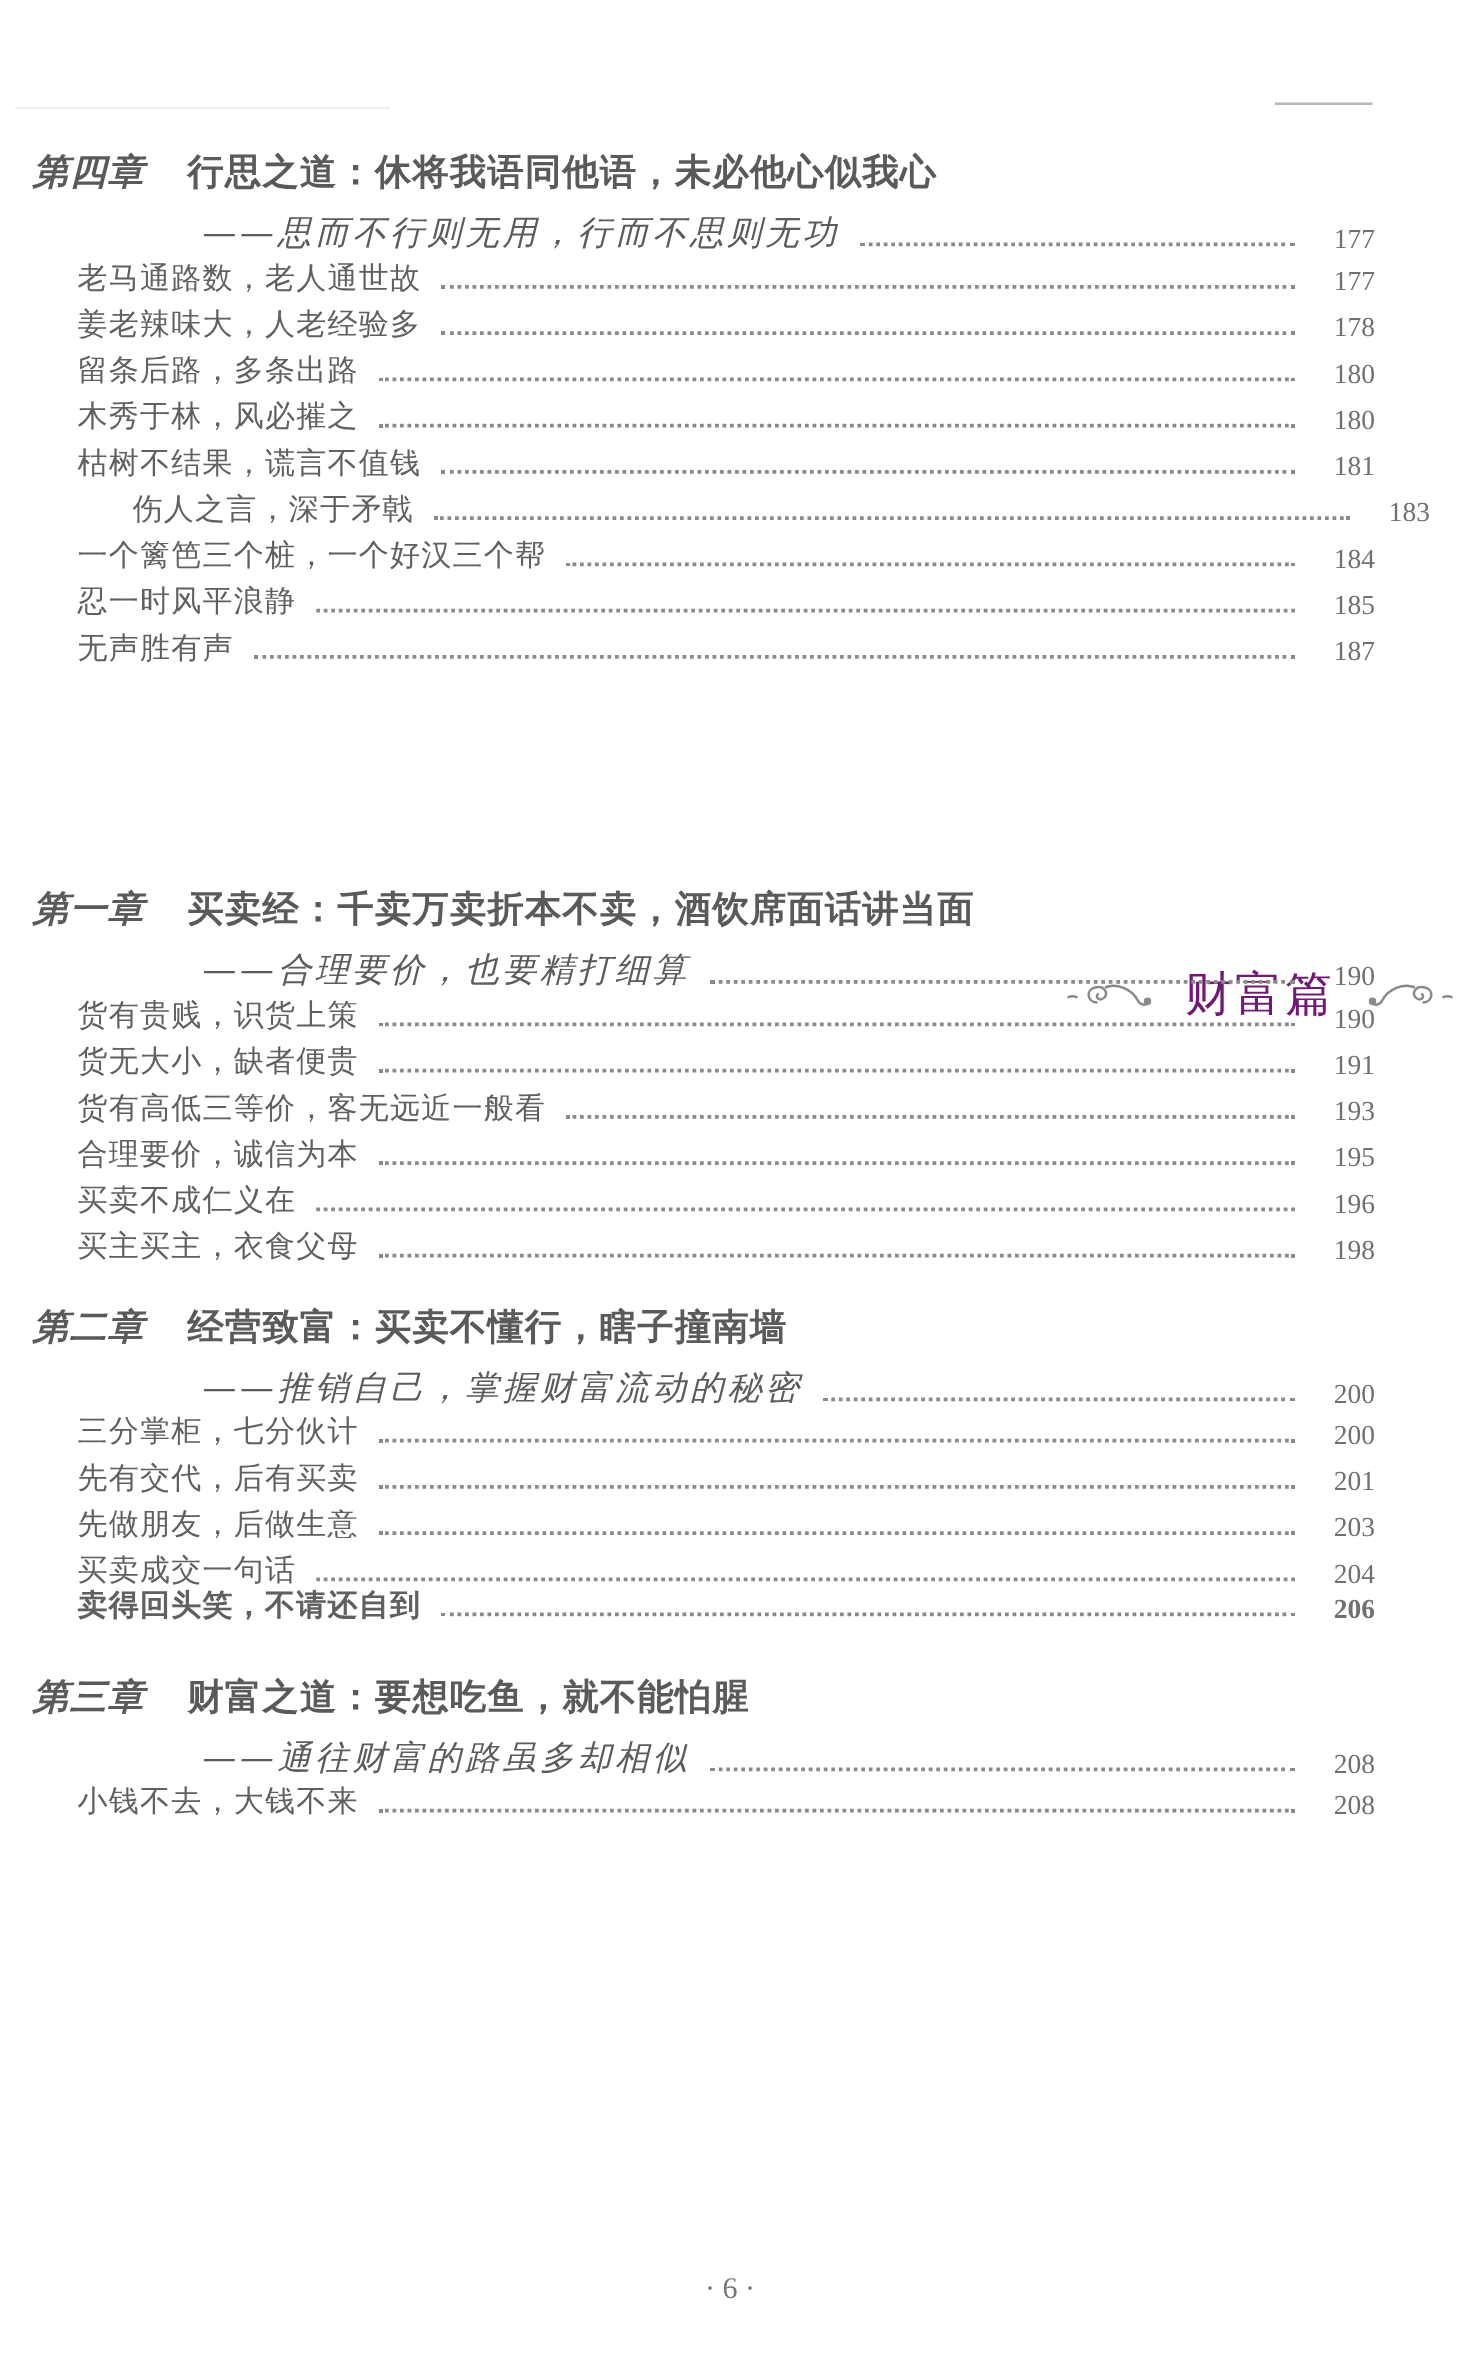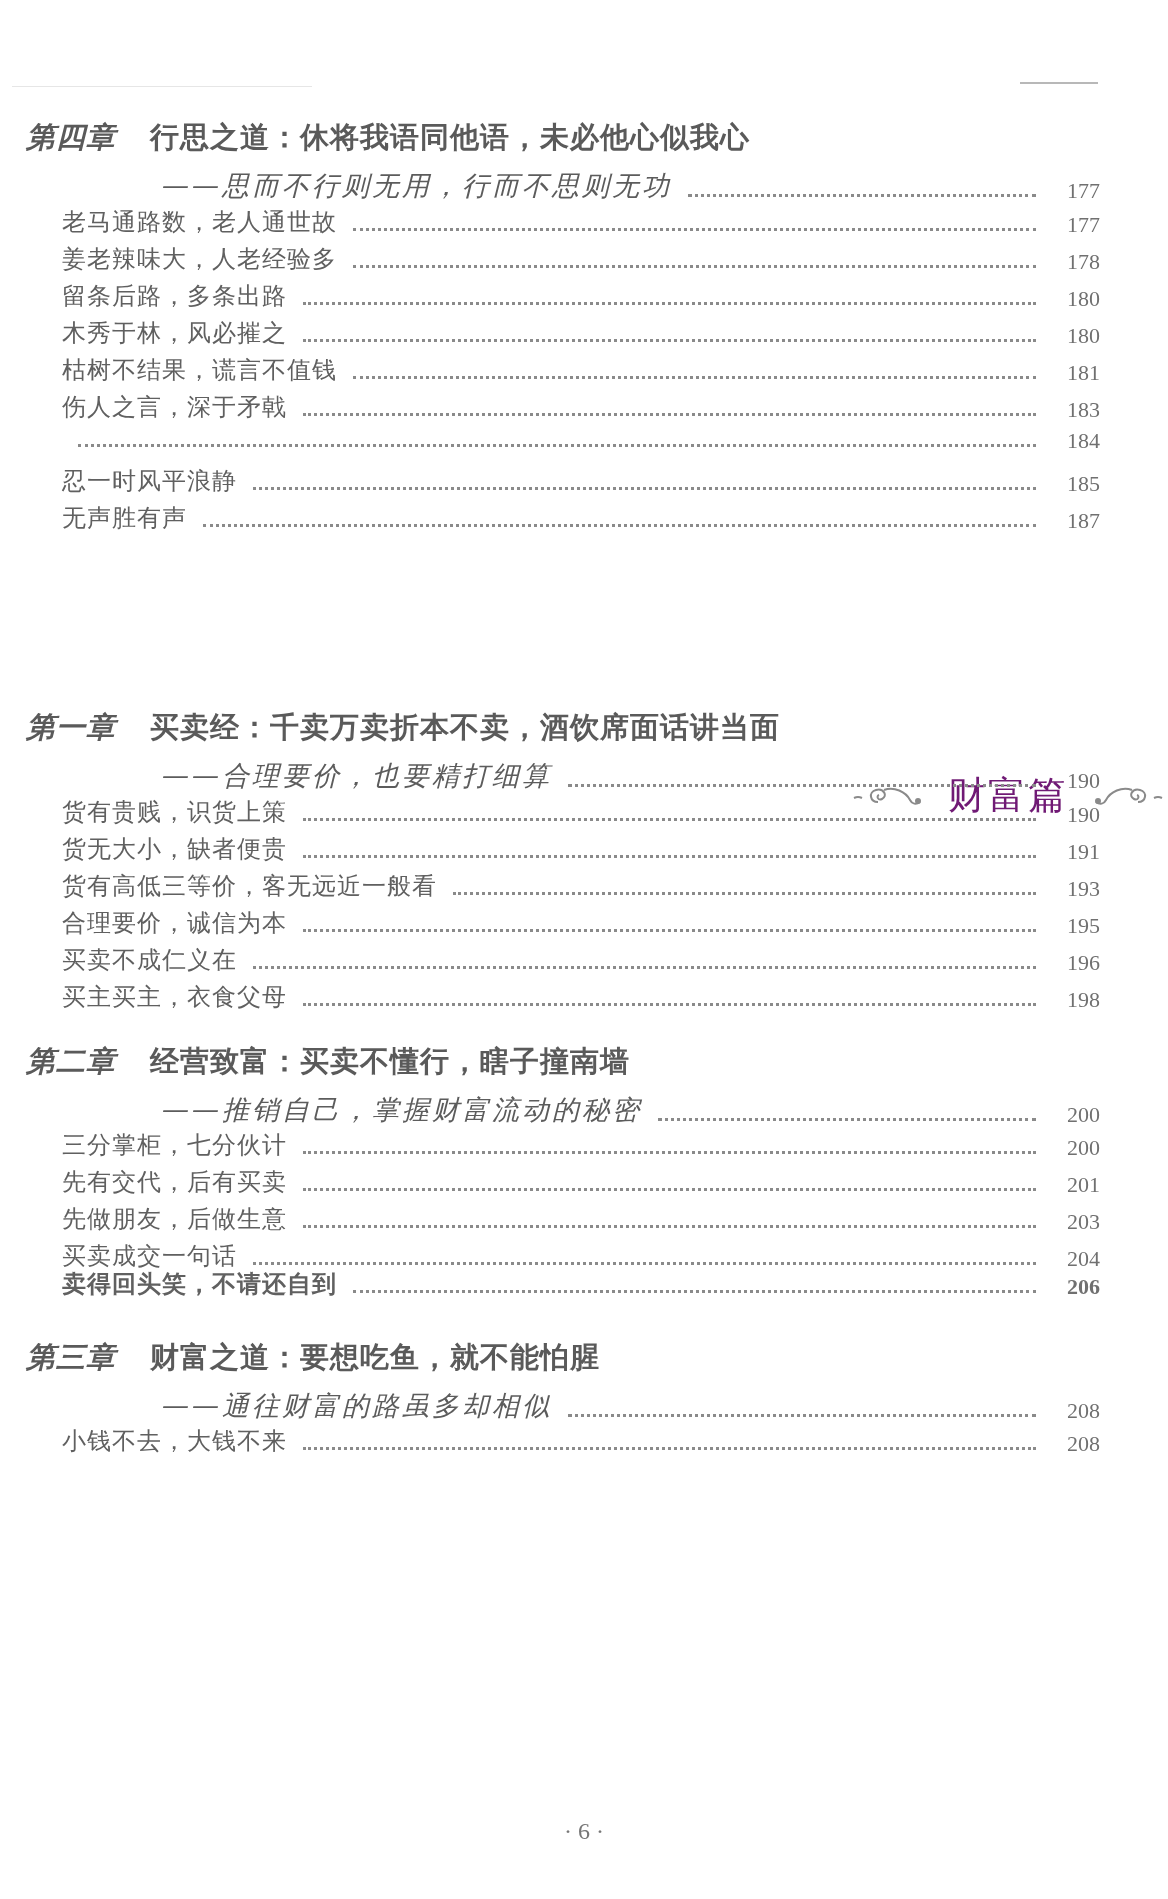--- a/index.html
+++ b/index.html
@@ -150,26 +150,27 @@
 <div class="row item" style="top:317px;">
   <span class="label">木秀于林，风必摧之</span>
   <span class="leader"></span>
   <span class="page">180</span>
 </div>
 <div class="row item" style="top:354px;">
   <span class="label">枯树不结果，谎言不值钱</span>
   <span class="leader"></span>
   <span class="page">181</span>
 </div>
-<div class="row item" style="top:391px;">
+<div class="row item" style="top:391px;margin-left:44px;">
   <span class="label">伤人之言，深于矛戟</span>
   <span class="leader"></span>
   <span class="page">183</span>
 </div>
 <div class="row item" style="top:428px;">
+  <span class="label">一个篱笆三个桩，一个好汉三个帮</span>
   <span class="leader"></span>
   <span class="page">184</span>
 </div>
 <div class="row item" style="top:465px;">
   <span class="label">忍一时风平浪静</span>
   <span class="leader"></span>
   <span class="page">185</span>
 </div>
 <div class="row item" style="top:502px;">
   <span class="label">无声胜有声</span>

